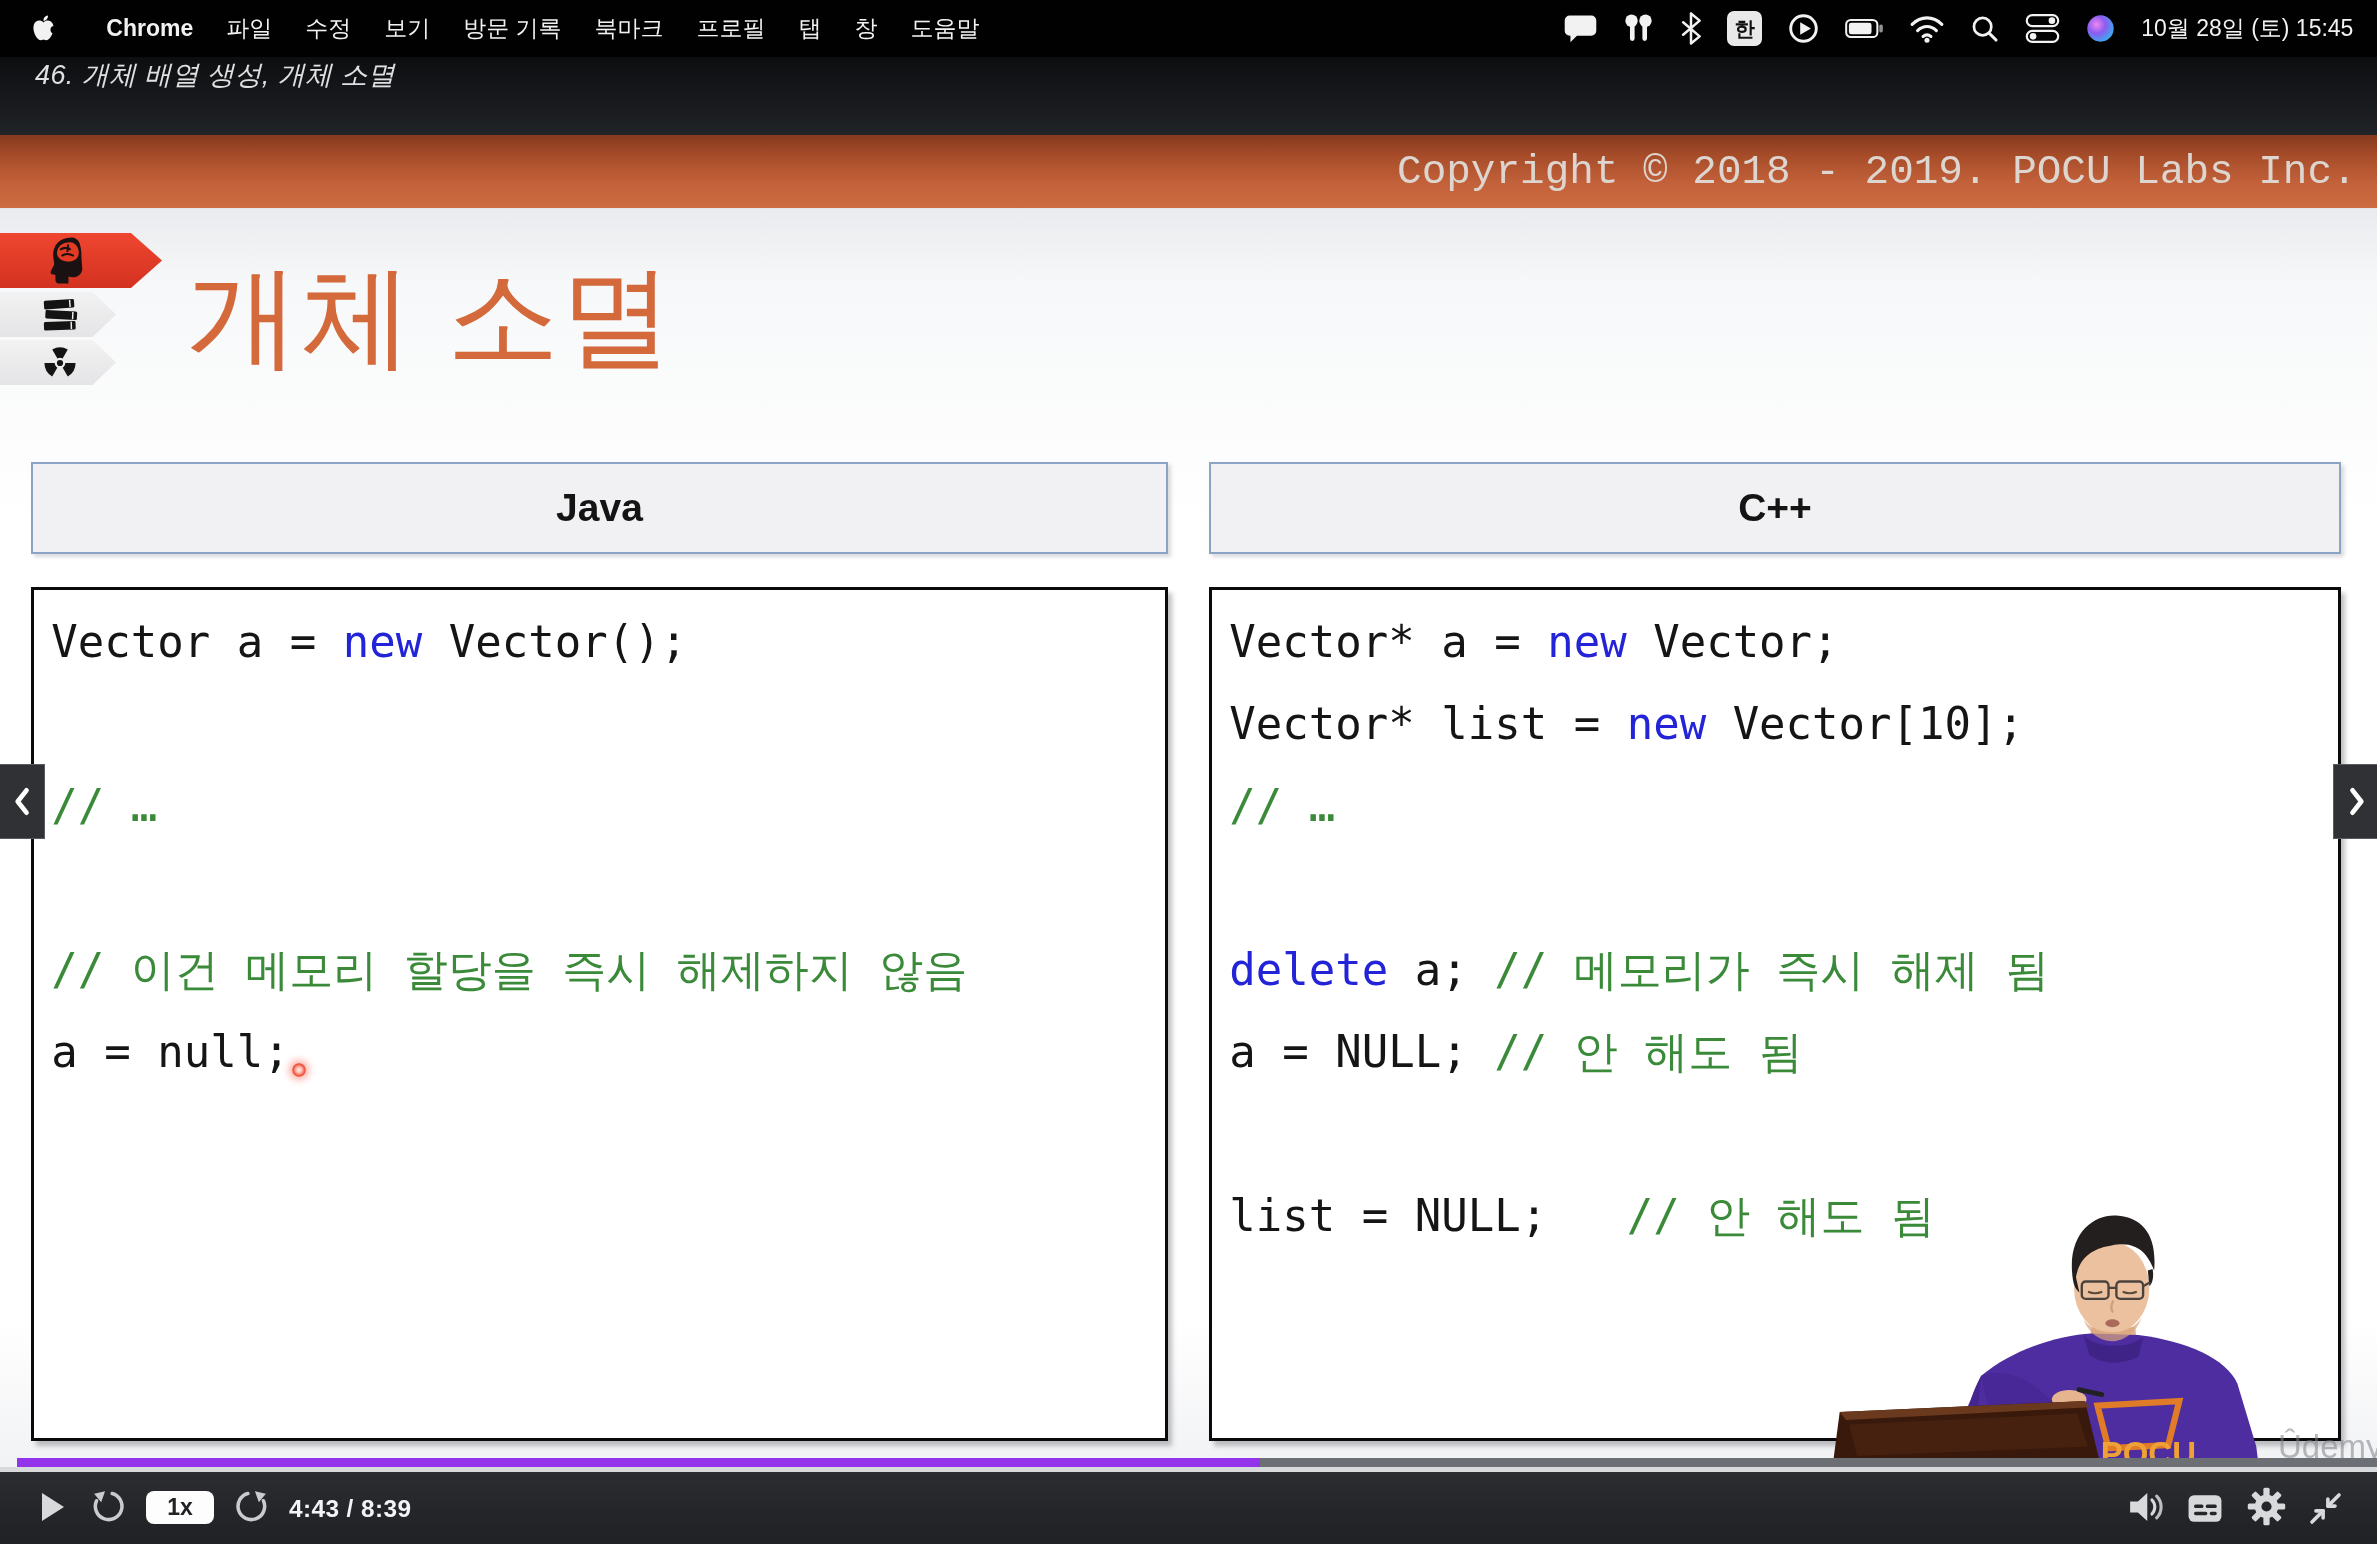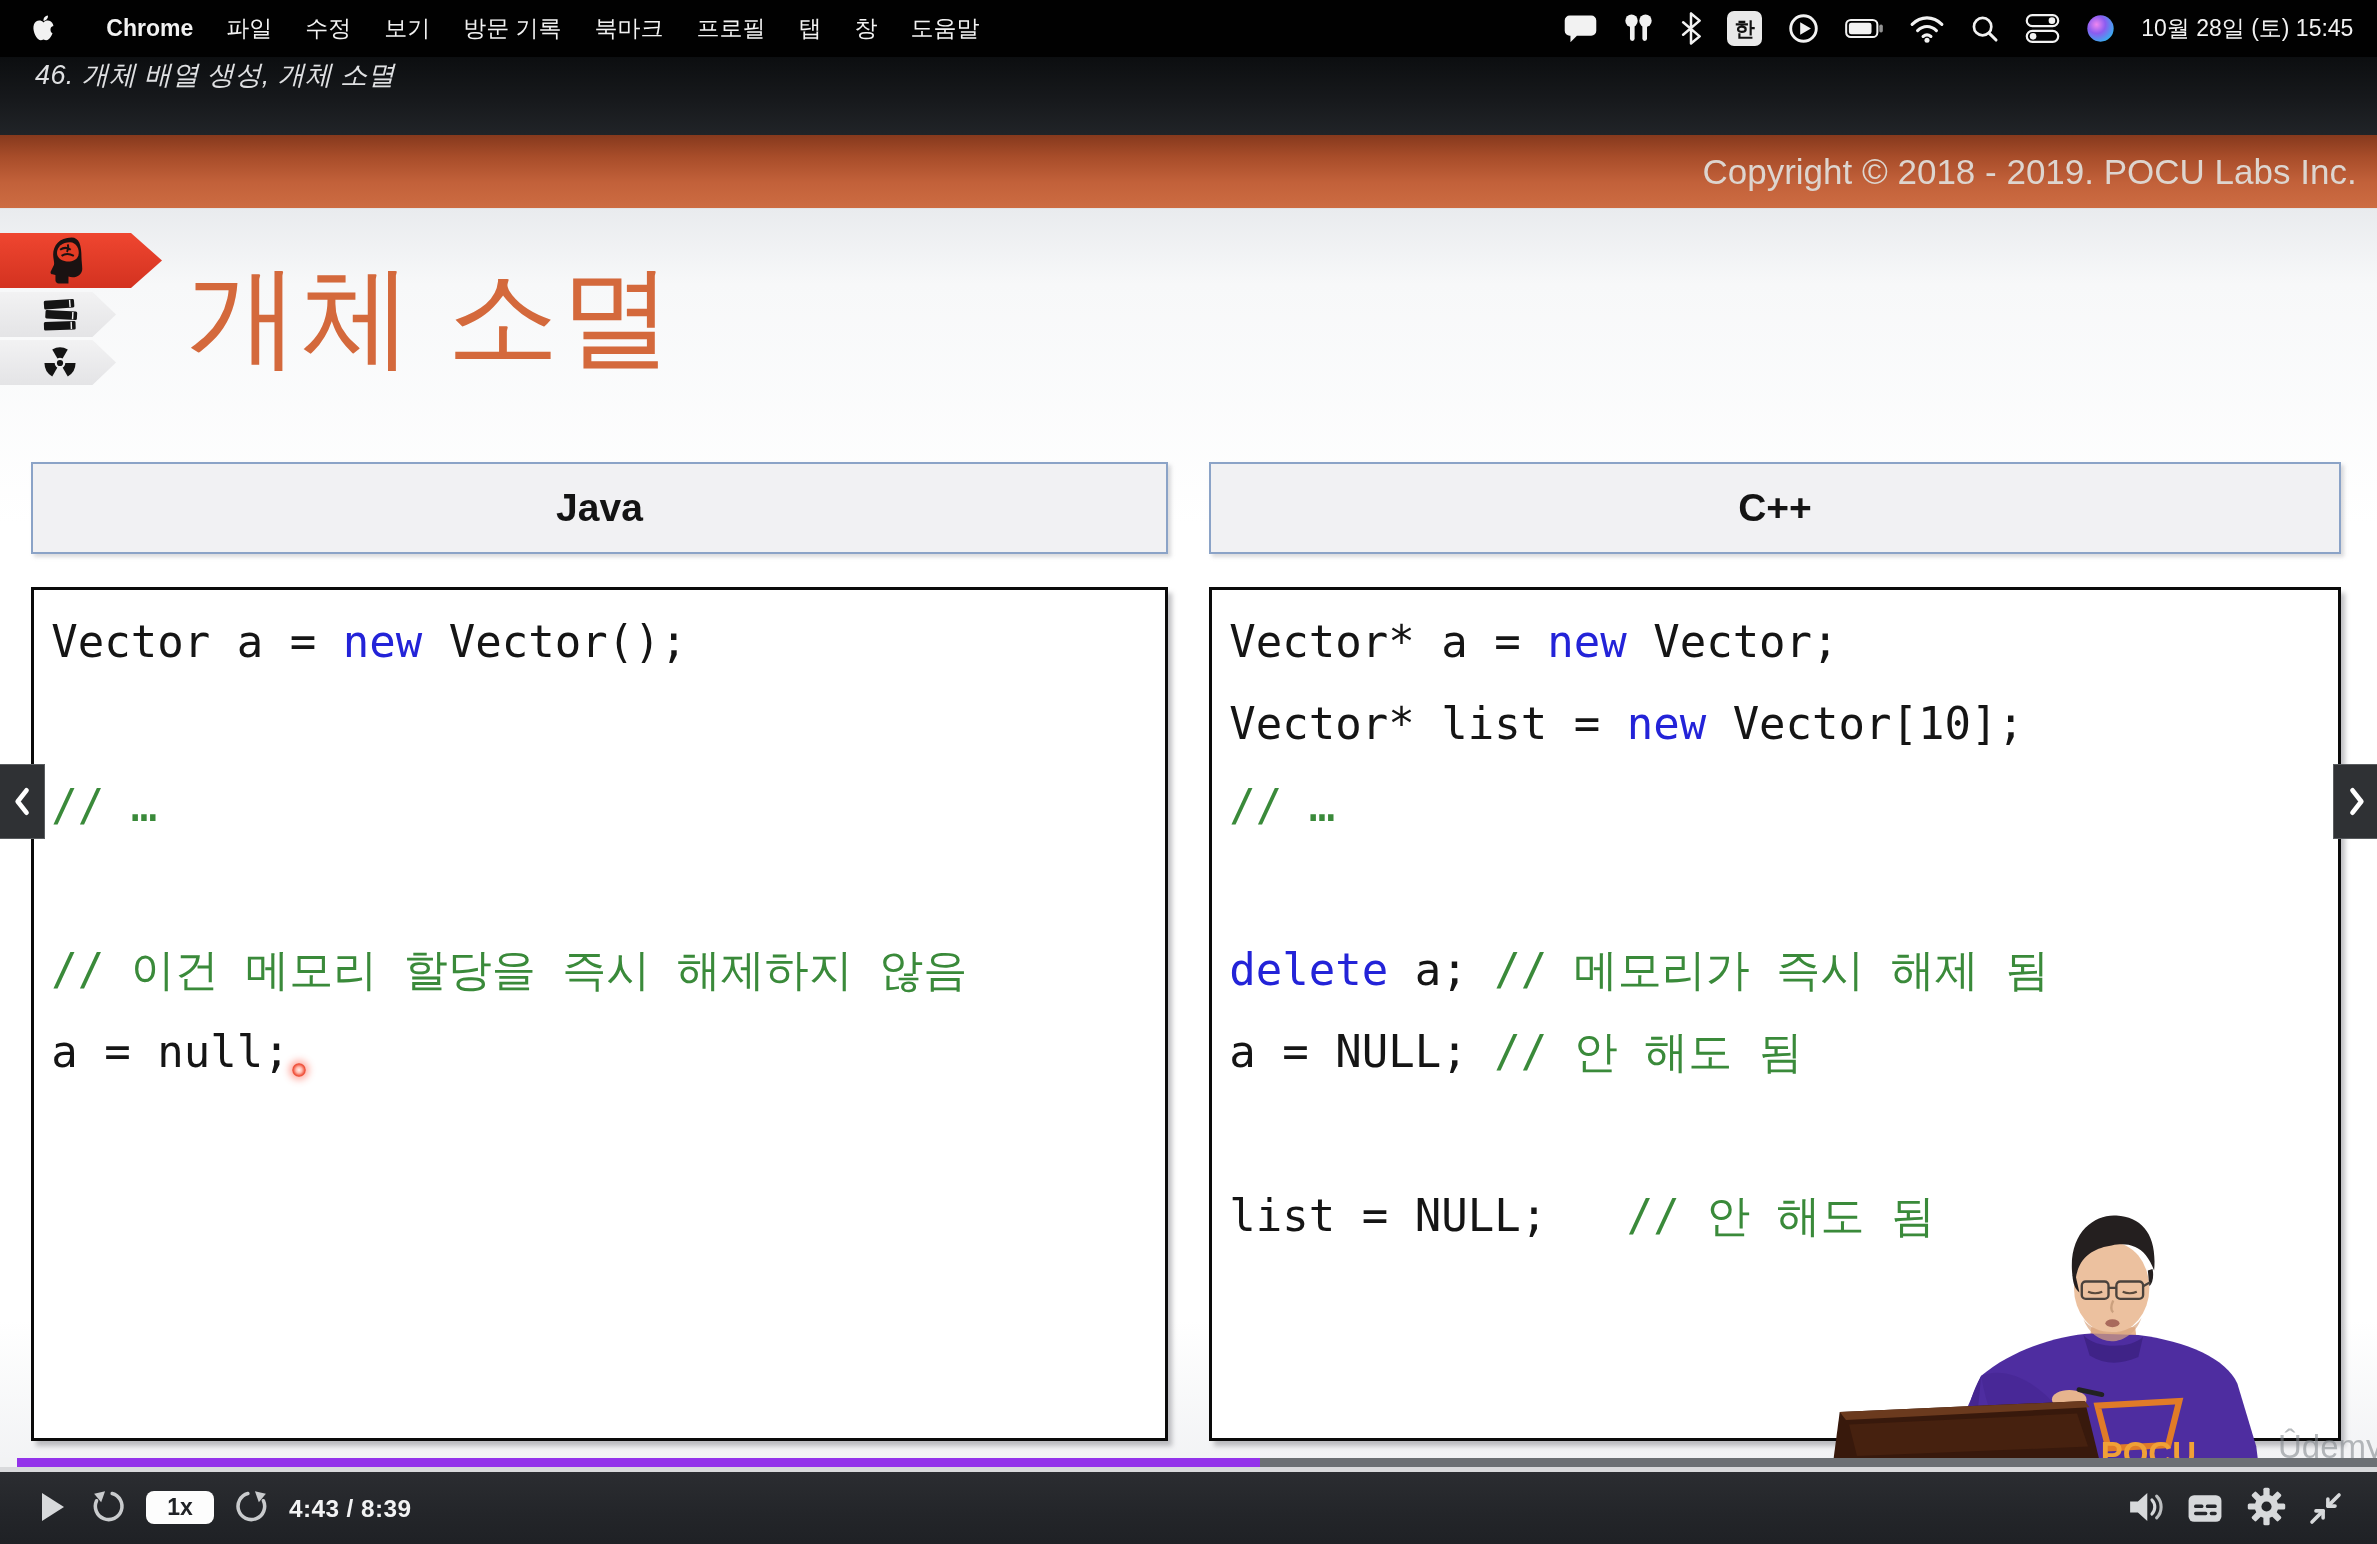--- a/index.html
+++ b/index.html
@@ -22,21 +22,21 @@
   .title-strip { position:absolute; left:0; top:57px; width:2377px; height:79px;
     background:linear-gradient(180deg,#0c0e10 0%, #17191c 55%, #212428 100%);
     display:flex; align-items:flex-start; padding:0 0 7.9px 35px;font-style:italic; }
   .lecture-title { color:#dfe0e2; font-size:27px; letter-spacing:0.4px; }
 
   
   .copyright-bar { position:absolute; left:0; top:135px; width:2377px; height:74px;
     background:linear-gradient(180deg,#86391d 0%, #a84d2a 30%, #c2613a 65%, #cd6c42 100%);
     border-bottom:1.6px solid #e3e4e6; display:flex; align-items:center; justify-content:flex-end;
     padding-right:20.4px; }
-  .copyright-text { color:#ddd5cf; font-size:35px; font-weight:400; }
+  .copyright-text { color:#ddd5cf; font-size:41px; font-weight:400;font-family:Liberation Mono, monospace; }
 
   
   .slide { position:absolute; left:0; top:209px; width:2377px; height:1263px;
     background:linear-gradient(180deg,#e9ebee 0%, #f7f8f9 6%, #ffffff 25%, #ffffff 88%, #f1f2f4 100%); }
 
   .banner { position:absolute; filter:drop-shadow(3.1px 3.9px 3.1px rgba(110,110,115,.55)); display:flex; align-items:center; }
   .banner-red { left:0; top:233px; width:162px; height:55px;
     clip-path:polygon(0 0, calc(100% - 31px) 0, 100% 50%, calc(100% - 31px) 100%, 0 100%);
     background:linear-gradient(180deg,#ef4630,#d33220); }
   .banner-gray { background:linear-gradient(180deg,#f2f2f3,#e4e4e6); }

